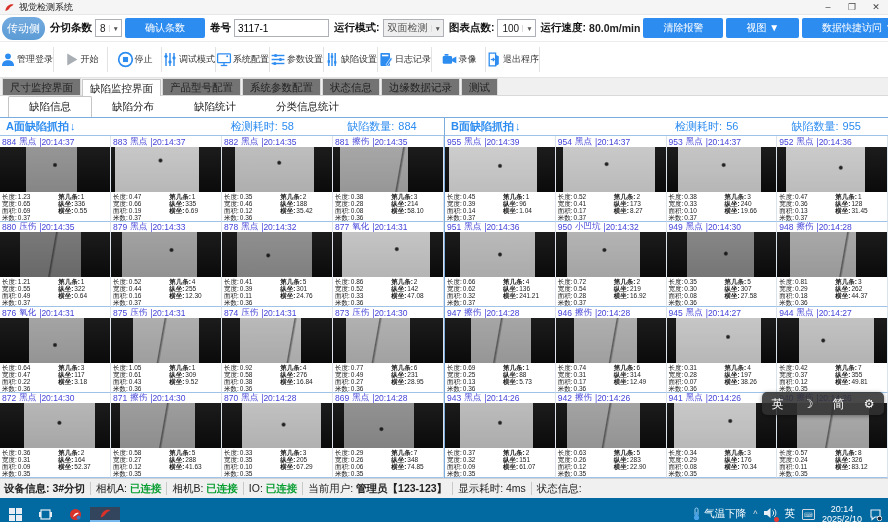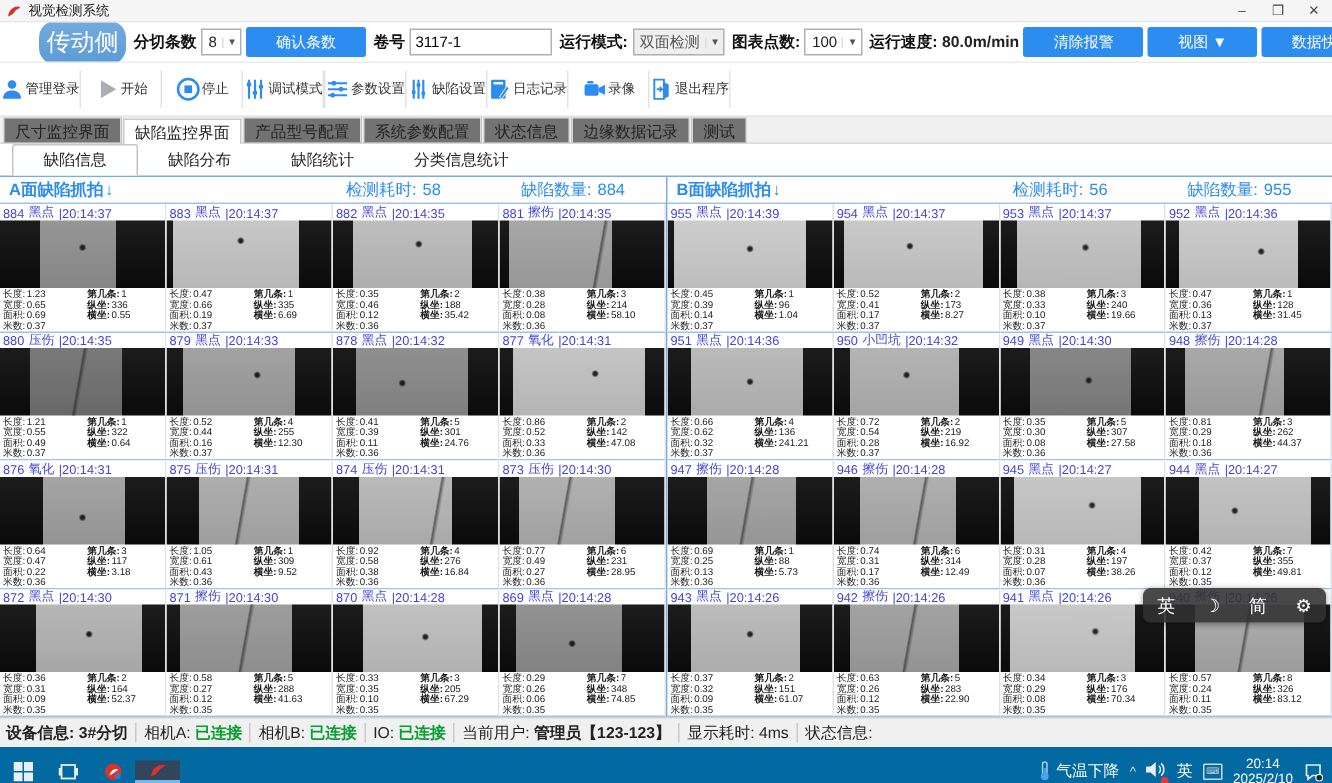--- a/index.html
+++ b/index.html
@@ -7,21 +7,21 @@
   body { font-family:"Liberation Sans","DejaVu Sans",sans-serif; background:#fff; position:relative; font-size:10px; color:#222; }
 
   
   .titlebar { height:15px; background:#f5f5f5; display:flex; align-items:center; padding-left:4px; font-size:9px; border-bottom:1px solid #e8e8e8; }
   .titlebar .app-ico { width:11px; height:11px; margin-right:4px; }
   .win-ctrls { margin-left:auto; display:flex; height:100%; }
   .win-ctrls span { width:24px; text-align:center; font-size:9px; color:#444; line-height:15px; }
 
   
   .toolbar1 { height:27px; background:#fff; display:flex; align-items:center; gap:3px; padding:0 2px; white-space:nowrap; overflow:hidden; border-bottom:1px solid #ececec; }
-  .side-btn { background:linear-gradient(#74abdf,#5b9bd5); color:#fff; font-size:16px; padding:4px 5px; border-radius:11px;margin-left:24px; }
+  .side-btn { background:linear-gradient(#74abdf,#5b9bd5); color:#fff; font-size:11px; padding:4px 5px; border-radius:11px; }
   .blue-btn { background:#2d8cf0; color:#fff; font-size:10px; padding:3px 20px; border-radius:2px; }
   .tb-lbl { font-weight:bold; font-size:10.5px; color:#111; margin-left:2px; }
   .combo { display:inline-flex; align-items:center; justify-content:space-between; border:1px solid #aeb2b8; background:#fff; height:18px; padding:0 2px 0 4px; font-size:10px; }
   .combo .arr { font-size:6.5px; color:#555; margin-left:3px; border-left:1px solid #ddd; padding-left:3px; }
   .combo.disabled { background:#efefef; color:#555; }
   .tb-input { border:1px solid #aeb2b8; height:18px; width:95px; font-size:10px; padding:0 3px; font-family:inherit; }
   .speed-val { font-weight:bold; font-size:10.5px; }
   .spacer { flex:1; }
 
   
@@ -163,20 +163,29 @@
         </g>
         <g fill="#2d8cf0">
           <circle cx="5" cy="6" r="2"></circle>
           <circle cx="10" cy="13" r="2"></circle>
           <circle cx="15" cy="8" r="2"></circle>
         </g>
       </svg>
     <span class="tl">调试模式</span>
   </div>
     <div class="tdiv"></div>
+  <div class="tbtn">
+    <svg viewBox="0 0 20 20">
+        <rect x="2" y="3" width="16" height="11" rx="1" fill="none" stroke="#2d8cf0" stroke-width="1.6"></rect>
+        <line x1="10" y1="14" x2="10" y2="17" stroke="#2d8cf0" stroke-width="1.6"></line>
+        <line x1="6" y1="17.5" x2="14" y2="17.5" stroke="#2d8cf0" stroke-width="1.6"></line>
+        <circle cx="14" cy="6" r="1.2" fill="#2d8cf0"></circle>
+      </svg>
+    <span class="tl">系统配置</span>
+  </div>
     <div class="tdiv"></div>
   <div class="tbtn">
     <svg viewBox="0 0 20 20">
         <g stroke="#2d8cf0" stroke-width="1.8">
           <line x1="2" y1="5" x2="18" y2="5"></line>
           <line x1="2" y1="10" x2="18" y2="10"></line>
           <line x1="2" y1="15" x2="18" y2="15"></line>
         </g>
         <g fill="#2d8cf0">
           <circle cx="7" cy="5" r="2"></circle>

